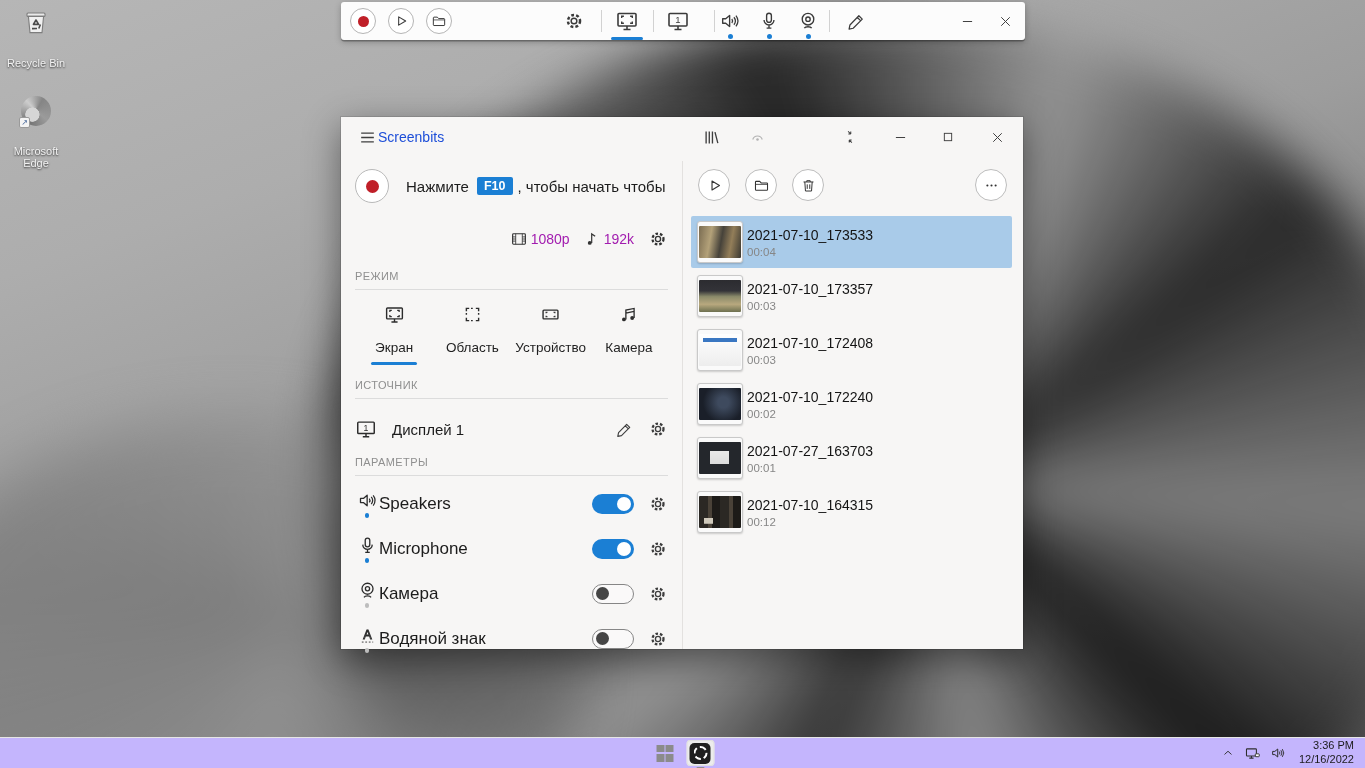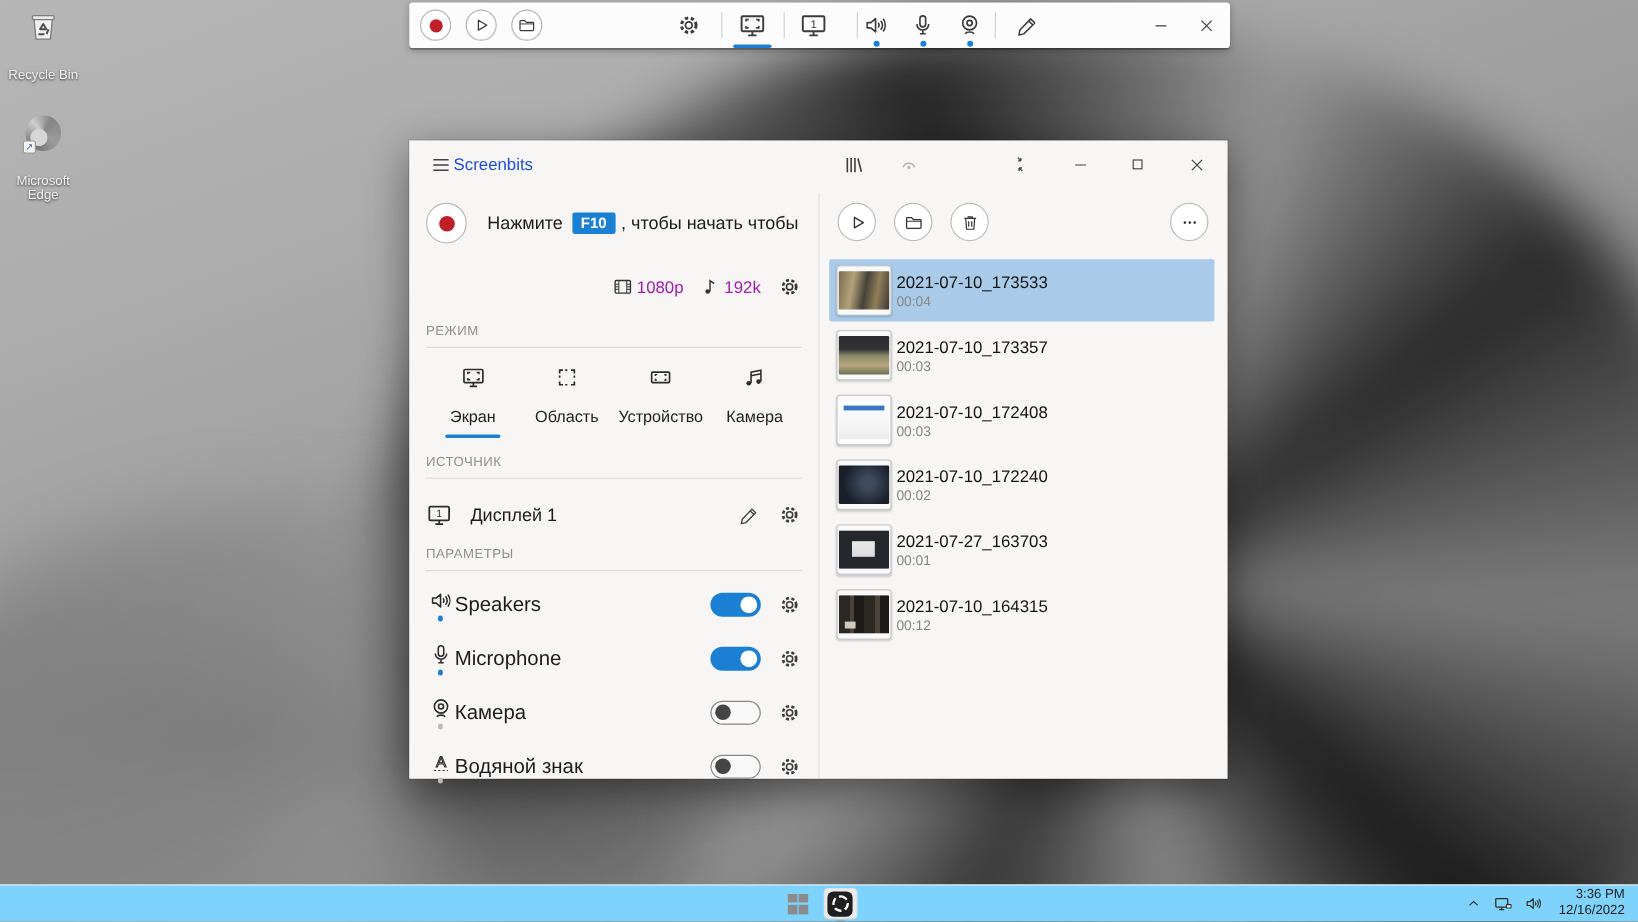--- a/index.html
+++ b/index.html
@@ -108,21 +108,21 @@
   .t2{background:linear-gradient(#3a77c2,#3a77c2) 50% 16%/82% 14% no-repeat,linear-gradient(#ffffff,#ededed)}
   .t3{background:radial-gradient(circle at 58% 45%,#3e4a5e 0 18%,#1a1f29 68%)}
   .t4{background:linear-gradient(#ffffff,#f1f1f1) 50% 52%/56% 52% no-repeat,linear-gradient(120deg,#1565c8,#2288e0)}
   .t5{background:linear-gradient(#e9e9e9,#dcdcdc) 50% 46%/46% 42% no-repeat,#24272c}
   .t6{background:linear-gradient(#cfc9bb,#cfc9bb) 14% 82%/22% 18% no-repeat,
       repeating-linear-gradient(90deg,#2b2824 0 9px,#4a4238 9px 13px,#1d1b18 13px 21px)}
   .rmeta{display:flex;flex-direction:column;justify-content:center}
   .rname{font-size:14px;color:#141414}
   .rdur{font-size:11.5px;color:#868686;margin-top:3px}
   
-  .taskbar{position:absolute;left:0;right:0;bottom:0;height:31px;background:#7dd3fc;
+  .taskbar{position:absolute;left:0;right:0;bottom:0;height:31px;background:#c4b5fd;
     border-top:1px solid #e6e6e6;z-index:20}
   .tcenter{position:absolute;left:50%;top:0;bottom:0;transform:translateX(-50%);
     display:flex;align-items:center;gap:7px}
   .tkbtn{width:28px;height:26px;border-radius:4px;display:flex;align-items:center;justify-content:center;position:relative}
   .tkbtn.active{background:#ececec;box-shadow:inset 0 0 0 1px #e0e0e0}
   .tkbtn.active::after{content:"";position:absolute;bottom:-3px;left:50%;transform:translateX(-50%);
     width:8px;height:2.5px;border-radius:2px;background:#8f8f8f}
   .winlogo{width:17px;height:17px;display:grid;grid-template-columns:1fr 1fr;grid-template-rows:1fr 1fr;gap:1.5px}
   .winlogo i{background:#8b8b8b}
   .sbico{width:21px;height:21px;background:#1f1f1f;border-radius:5px;position:relative}

